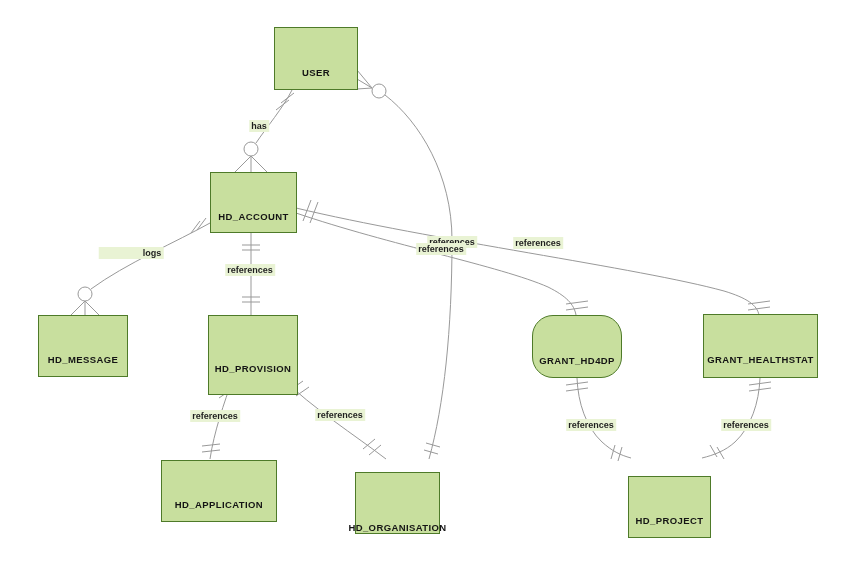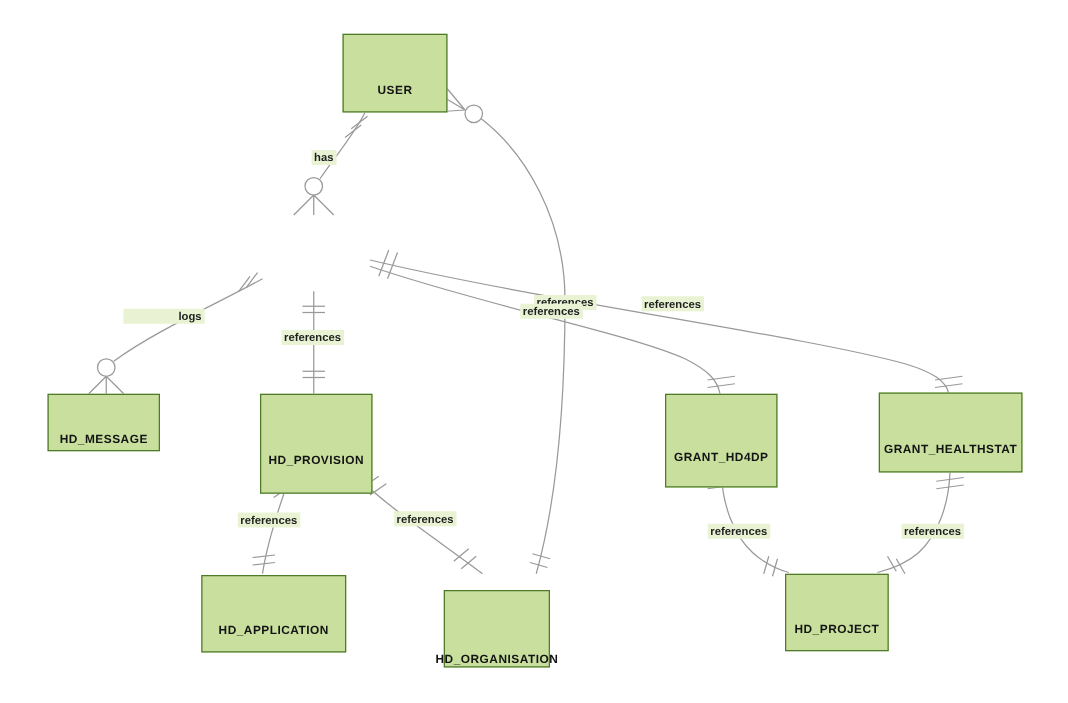--- a/index.html
+++ b/index.html
@@ -126,35 +126,38 @@
   <div class="rel-label" style="left:340px; top:415px;">references</div>
   <div class="rel-label" style="left:452px; top:242px;">references</div>
   <div class="rel-label" style="left:441px; top:249px;">references</div>
   <div class="rel-label" style="left:538px; top:243px;">references</div>
   <div class="rel-label" style="left:591px; top:425px;">references</div>
   <div class="rel-label" style="left:746px; top:425px;">references</div>
 
   <div class="entity" style="left:274px; top:27px;  width:84px;  height:63px;">
     <span>USER</span>
   </div>
-  <div class="entity" style="left:38px;  top:315px; width:90px;  height:46px;">
+  <div class="entity" style="left:210px; top:172px; width:87px;  height:61px;">
+    <span>HD_ACCOUNT</span>
+  </div>
+  <div class="entity" style="left:38px;  top:315px; width:90px;  height:62px;">
     <span>HD_MESSAGE</span>
   </div>
   <div class="entity" style="left:208px; top:315px; width:90px;  height:80px;">
     <span>HD_PROVISION</span>
   </div>
-  <div class="entity" style="left:532px; top:315px; width:90px;  height:75px;">
+  <div class="entity" style="left:532px; top:315px; width:90px;  height:63px;border-radius:21px;">
     <span>GRANT_HD4DP</span>
   </div>
   <div class="entity" style="left:703px; top:314px; width:115px; height:64px;">
     <span>GRANT_HEALTHSTAT</span>
   </div>
   <div class="entity" style="left:161px; top:460px; width:116px; height:62px;">
     <span>HD_APPLICATION</span>
   </div>
   <div class="entity" style="left:355px; top:472px; width:85px; height:62px;align-items:flex-end;">
     <span>HD_ORGANISATION</span>
   </div>
-  <div class="entity" style="left:628px; top:459px; width:83px;  height:62px;">
+  <div class="entity" style="left:628px; top:476px; width:83px;  height:62px;">
     <span>HD_PROJECT</span>
   </div>
 
 </div>
 
 </body></html>

